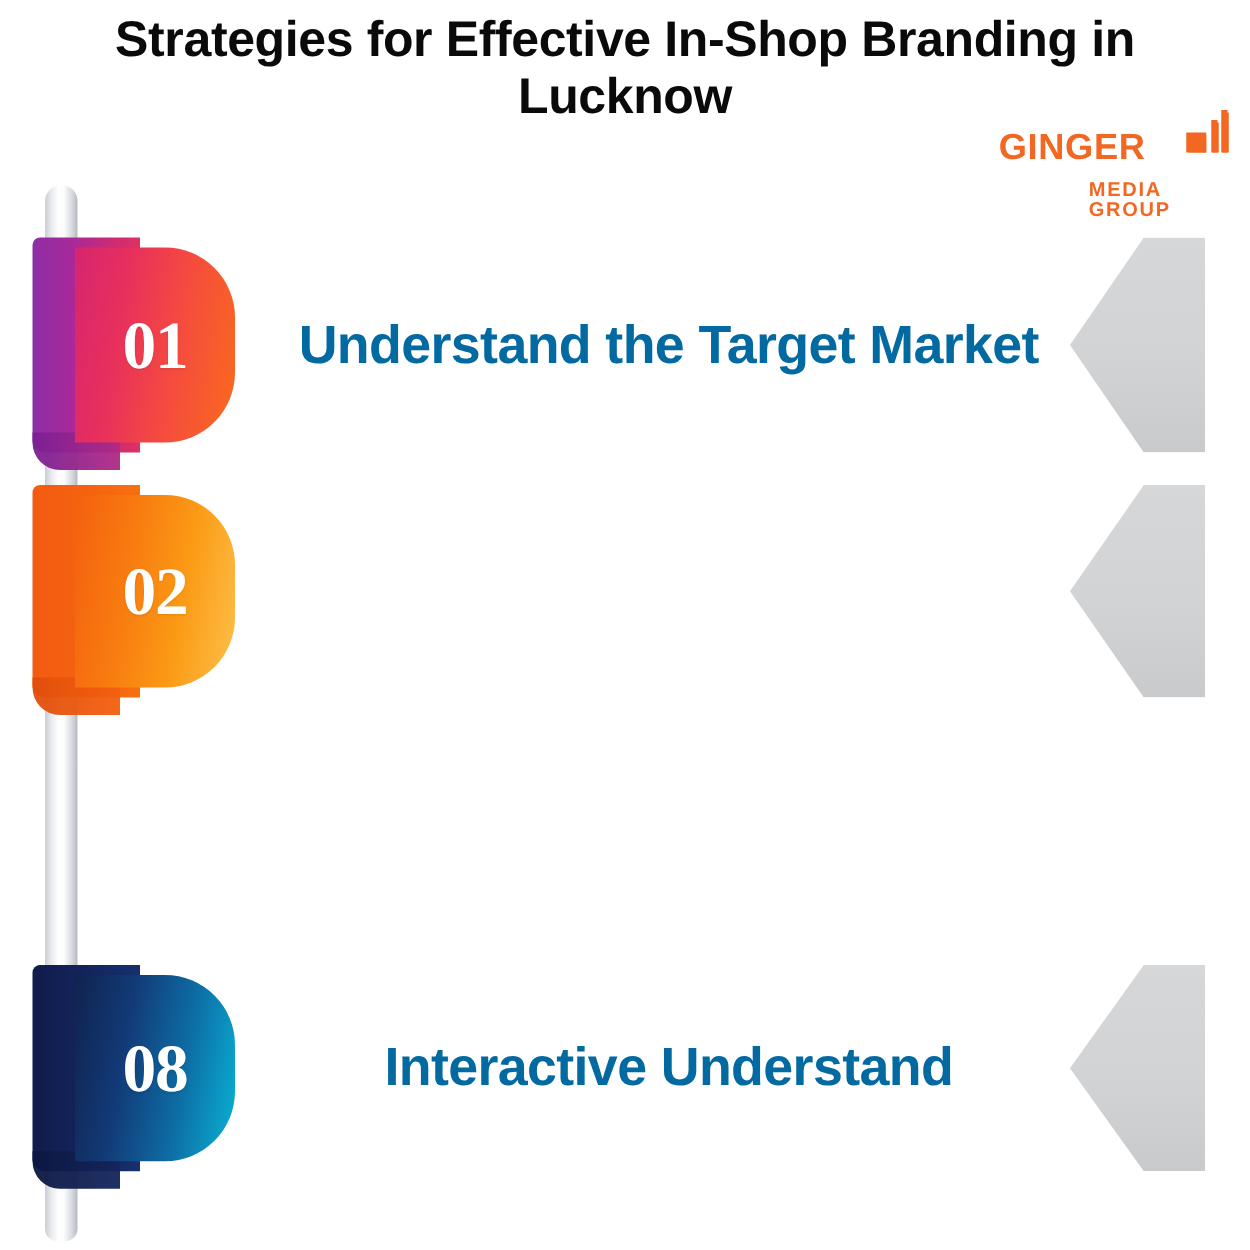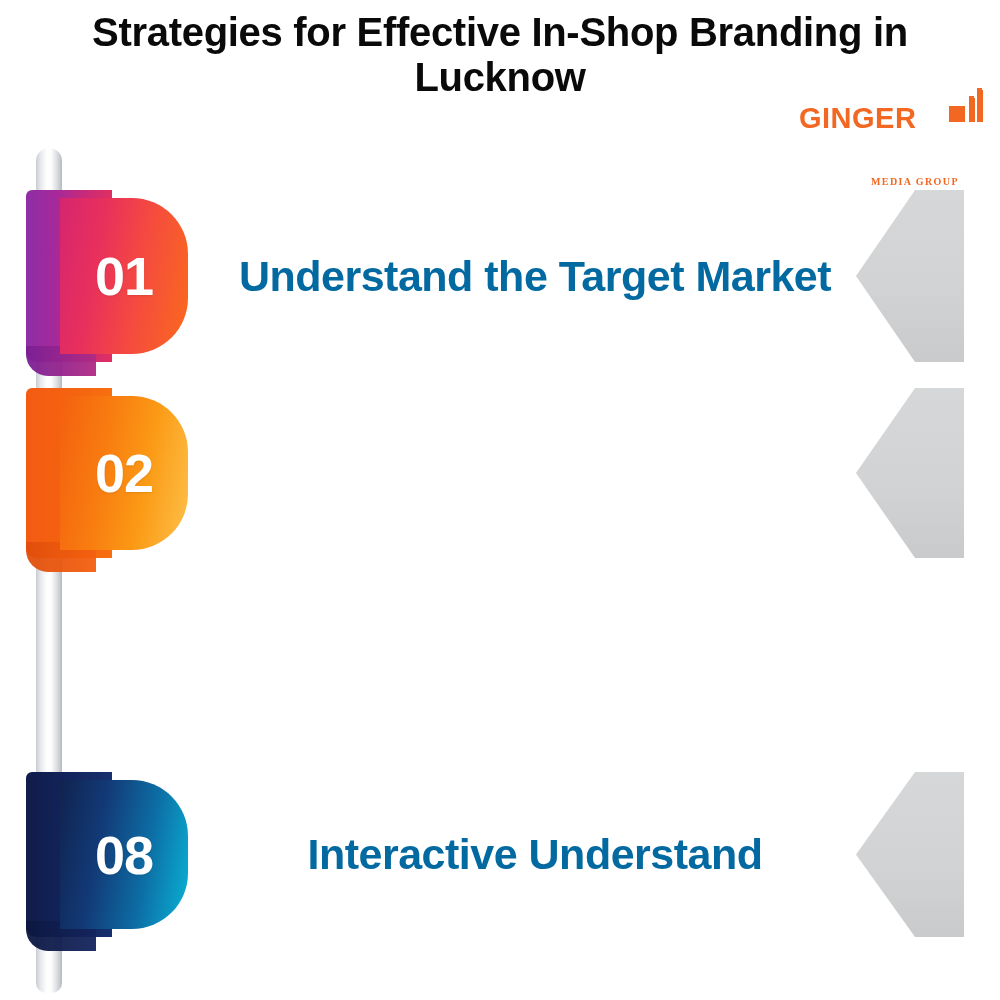--- a/index.html
+++ b/index.html
@@ -58,27 +58,26 @@
     font-weight: bold;
     letter-spacing: 0.5px;
     color: #f26722;
     font-family: "Liberation Sans", sans-serif;
     line-height: 1;
   }
   #logo-tagline {
     position: absolute;
     left: 76px;
     top: 57px;
-    font-size: 10px;
+    font-size: 16px;
     font-weight: bold;
     letter-spacing: 1.4px;
     color: #f26722;
-    font-family: Liberation Serif, serif;
+    font-family: Liberation Sans, sans-serif;
     line-height: 1;
-    margin-top: 32px;
   }
   #logo-mark {
     position: absolute;
     left: 152px;
     top: 0px;
     width: 42px;
     height: 40px;
   }
 
   
@@ -134,21 +133,21 @@
     width: 128px;
     height: calc(100% - 16px);
     border-radius: 0 56px 56px 0;
     z-index: 4;
     display: flex;
     align-items: center;
     justify-content: center;
   }
 
   .badge-number {
-    font-family: Liberation Sans, sans-serif;
+    font-family: Liberation Serif, serif;
     font-size: 54px;
     font-weight: bold;
     color: #ffffff;
     letter-spacing: -1px;
     line-height: 1;
     text-shadow: 0 1px 2px rgba(0,0,0,0.10);
   }
 
   .row-text {
     position: absolute;

